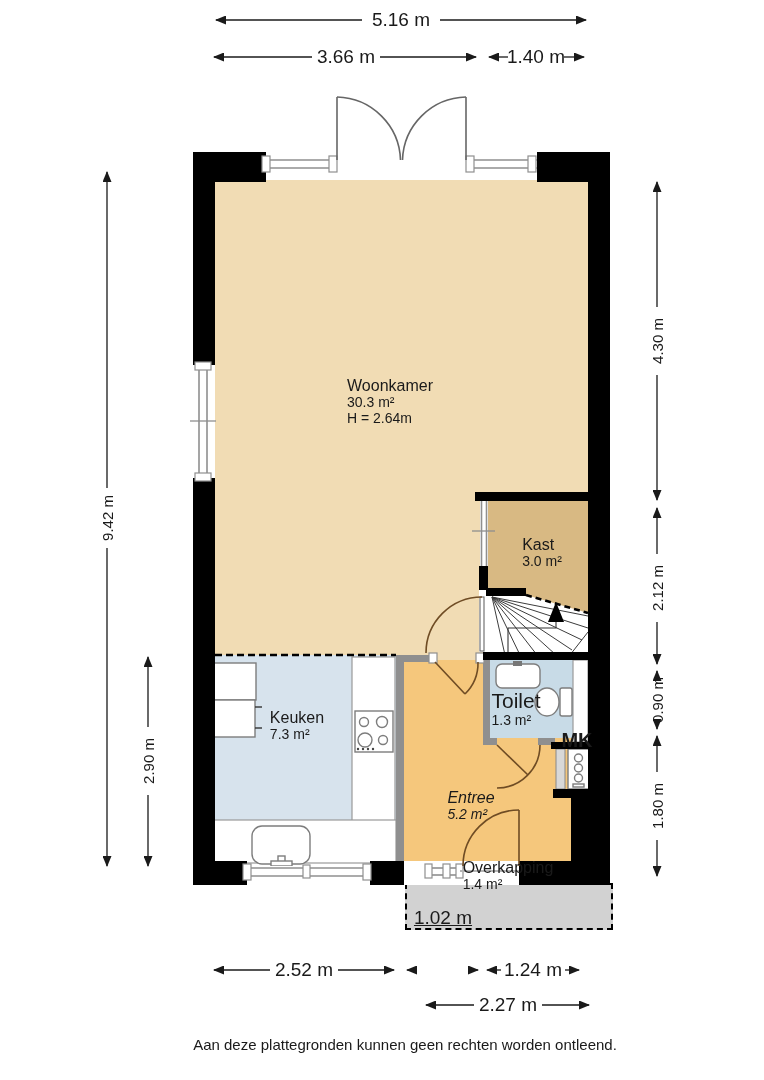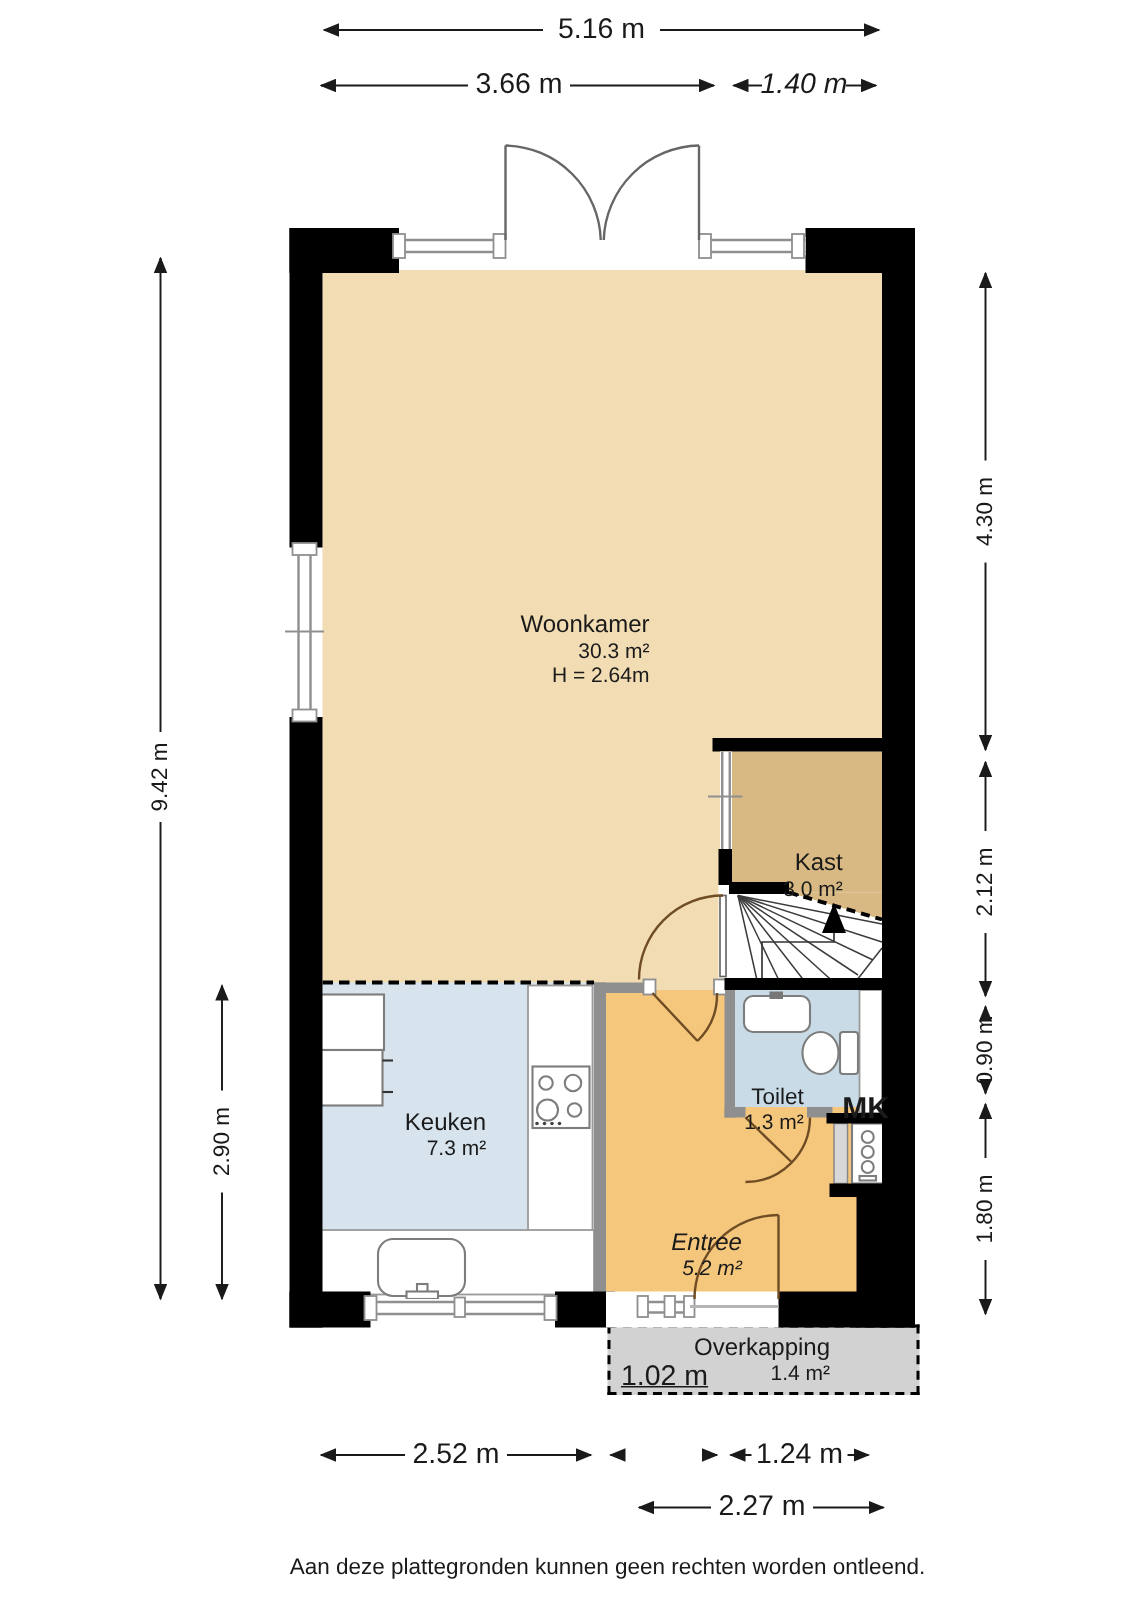--- a/index.html
+++ b/index.html
@@ -17,22 +17,22 @@
   .c-gwall{fill:#8f8f8f;}
   .fixture{fill:#ffffff;stroke:#7d7d7d;stroke-width:1.4;}
   .thin{stroke:#9a9a9a;stroke-width:1.2;fill:#ffffff;}
   .winline{stroke:#8f8f8f;stroke-width:1.6;}
   .winbox{fill:#ffffff;stroke:#8f8f8f;stroke-width:1.2;}
   .doorarc{stroke:var(--c-door_arc,#6F4C24);stroke-width:1.6;fill:none;}
   .doorleaf{stroke:#666;stroke-width:1.6;fill:none;}
   .tread{stroke:#3c3c3c;stroke-width:1;}
   .dimline{stroke:#1a1a1a;stroke-width:1.3;}
 
-  .label{position:absolute;transform:translate(-50%,-50%);text-align:right;
-         line-height:1.12;white-space:nowrap;margin-top:31px;}
+  .label{position:absolute;transform:translate(-50%,-50%);text-align:left;
+         line-height:1.12;white-space:nowrap;}
   .label .rm{font-size:16px;}
   .label .ar{font-size:14px;}
   .dim-h{position:absolute;transform:translate(-50%,-50%);font-size:19px;white-space:nowrap;}
   .dim-v{position:absolute;transform:translate(-50%,-50%) rotate(-90deg);font-size:15px;white-space:nowrap;}
   .mk-label{position:absolute;transform:translate(-50%,-50%);font-size:20px;font-weight:bold;}
   .overkapping{position:absolute;left:405px;top:883px;width:204px;height:43px;
                background:var(--c-overkapping,#D2D2D2);border:2px dashed #000;}
   .footer{position:absolute;left:405px;top:1035px;transform:translateX(-50%);
           text-align:center;font-size:15px;line-height:1.3;white-space:nowrap;}
 </style>
@@ -269,36 +269,36 @@
   </div>
   <div class="label" style="left:542px;top:553px;">
     <div class="rm">Kast</div>
     <div class="ar">3.0 m²</div>
   </div>
   <div class="label" style="left:297px;top:726px;">
     <div class="rm">Keuken</div>
     <div class="ar">7.3 m²</div>
   </div>
   <div class="label" style="left:516px;top:709px;">
-    <div class="rm" style="font-size:15px;">Toilet</div>
+    <div class="rm" style="font-size:21px;">Toilet</div>
     <div class="ar">1.3 m²</div>
   </div>
   <div class="label" style="left:471px;top:806px;font-style:italic;">
     <div class="rm">Entree</div>
     <div class="ar">5.2 m²</div>
   </div>
   <div class="mk-label" style="left:577px;top:740px;">MK</div>
   <div class="label" style="left:508px;top:876px;">
     <div class="rm">Overkapping</div>
     <div class="ar">1.4 m²</div>
   </div>
 
   <div class="dim-h" style="left:401px;top:20px;">5.16 m</div>
   <div class="dim-h" style="left:346px;top:57px;">3.66 m</div>
-  <div class="dim-h" style="left:536px;top:57px;font-style:italic;">1.40 m</div>
+  <div class="dim-h" style="left:536px;top:57px;">1.40 m</div>
   <div class="dim-v" style="left:107px;top:518px;">9.42 m</div>
   <div class="dim-v" style="left:148px;top:761px;">2.90 m</div>
   <div class="dim-v" style="left:657px;top:341px;">4.30 m</div>
   <div class="dim-v" style="left:657px;top:588px;">2.12 m</div>
   <div class="dim-v" style="left:657px;top:700px;">0.90 m</div>
   <div class="dim-v" style="left:657px;top:806px;">1.80 m</div>
   <div class="dim-h" style="left:304px;top:970px;">2.52 m</div>
   <div class="dim-h" style="left:443px;top:918px;text-decoration:underline;">1.02 m</div>
   <div class="dim-h" style="left:533px;top:970px;">1.24 m</div>
   <div class="dim-h" style="left:508px;top:1005px;">2.27 m</div>

